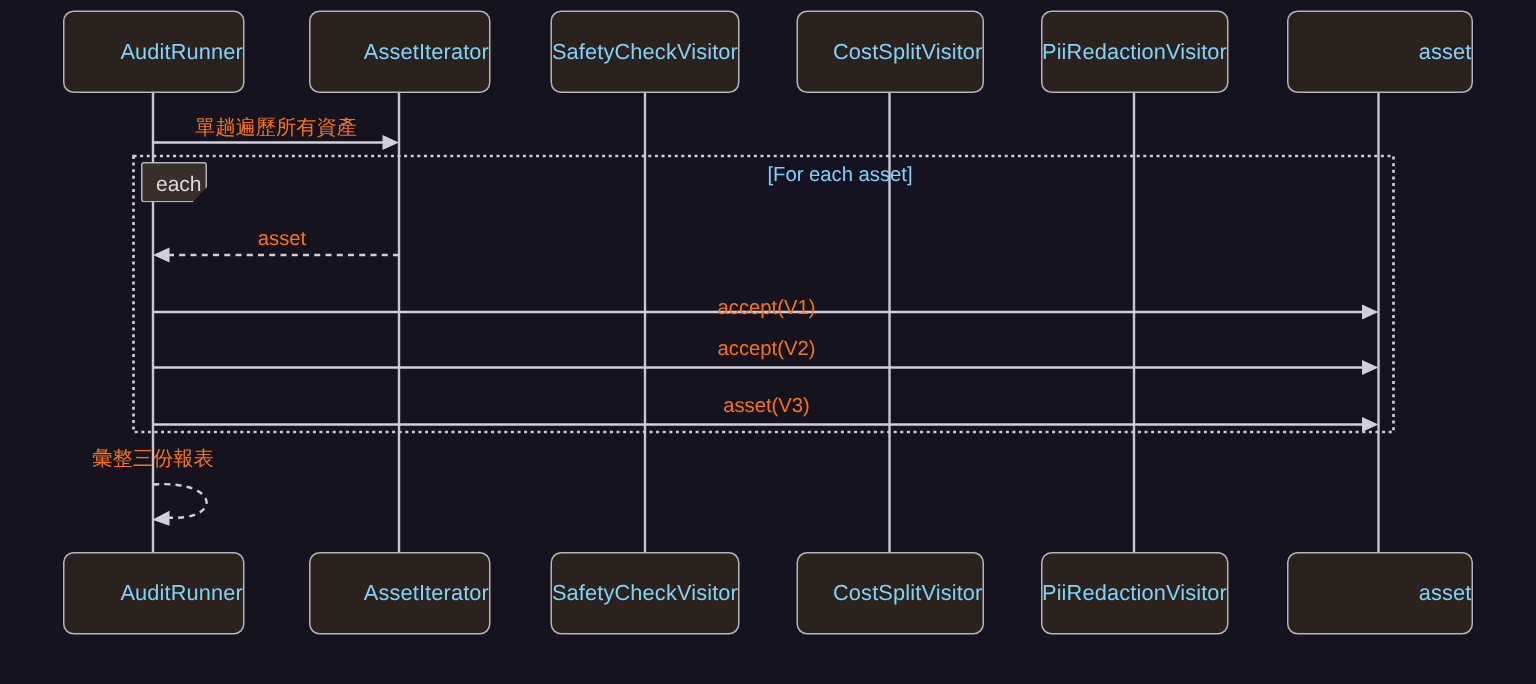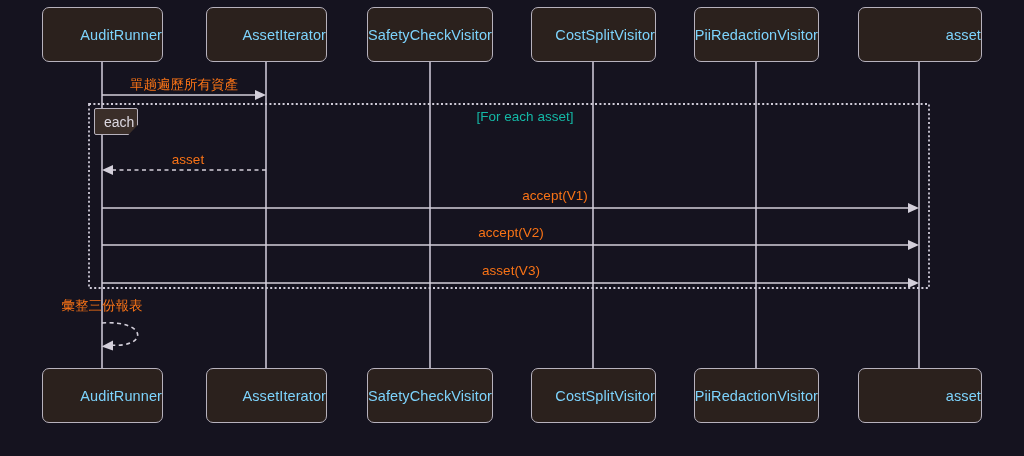--- a/index.html
+++ b/index.html
@@ -62,25 +62,26 @@
     white-space: nowrap;
     user-select: none;
     transform: translateX(-50%);
   }
   .msg-label.cjk {
     font-family: "DejaVu Sans", "Liberation Sans", sans-serif;
     font-size: 13.5px;
   }
   .frame-cond {
     position: absolute;
-    color: #14b8a6;
+    color: #7dd3fc;
     font-size: 13.5px;
     white-space: nowrap;
     user-select: none;
     transform: translateX(-50%);
+    margin-left: 35px;
   }
 </style>
 </head>
 <body>
 
 <div id="canvas">
 
   <svg id="svg-layer" viewBox="0 0 1024 456" xmlns="http://www.w3.org/2000/svg">
     <defs>
       <marker id="arrow-open" markerWidth="11" markerHeight="9" refX="10" refY="4.5" orient="auto" markerUnits="userSpaceOnUse">
@@ -153,21 +154,21 @@
       <div class="participant-box" style="left: 694px; top: 368px; width: 125px; height: 55px;">
         <span>PiiRedactionVisitor</span>
       </div>
       <div class="participant-box" style="left: 858px; top: 368px; width: 124px; height: 55px;">
         <span>asset</span>
       </div>
     </div>
   <div id="labels-layer">
       <div class="msg-label cjk" style="left: 184px; top: 85px; transform: translate(-50%, -50%);">單趟遍歷所有資產</div>
       <div class="msg-label" style="left: 188px; top: 159px; transform: translate(-50%, -50%);">asset</div>
-      <div class="msg-label" style="left: 511px; top: 195px; transform: translate(-50%, -50%); margin-left: 44px;">accept(V1)</div>
+      <div class="msg-label" style="left: 511px; top: 205px; transform: translate(-50%, -50%);">accept(V1)</div>
       <div class="msg-label" style="left: 511px; top: 232px; transform: translate(-50%, -50%);">accept(V2)</div>
       <div class="msg-label" style="left: 511px; top: 270px; transform: translate(-50%, -50%);">asset(V3)</div>
       <div class="msg-label cjk" style="left: 102px; top: 306px; transform: translate(-50%, -50%); text-align: center;">彙整三份報表</div>
     </div>
 
   <div class="loop-tag" id="loop-tag" style="left: 94px; top: 108px; width: 44px; height: 27px;">
     <span>each</span>
   </div>
 
   <div class="frame-cond" id="loop-cond" style="left: 525px; top: 116px; transform: translate(-50%, -50%);">[For each asset]</div>

